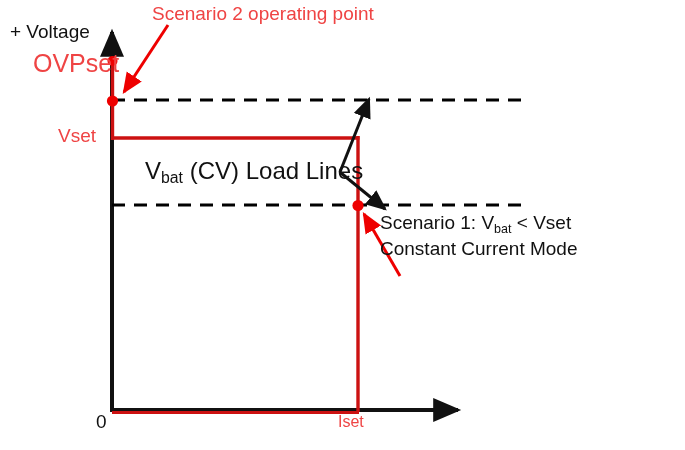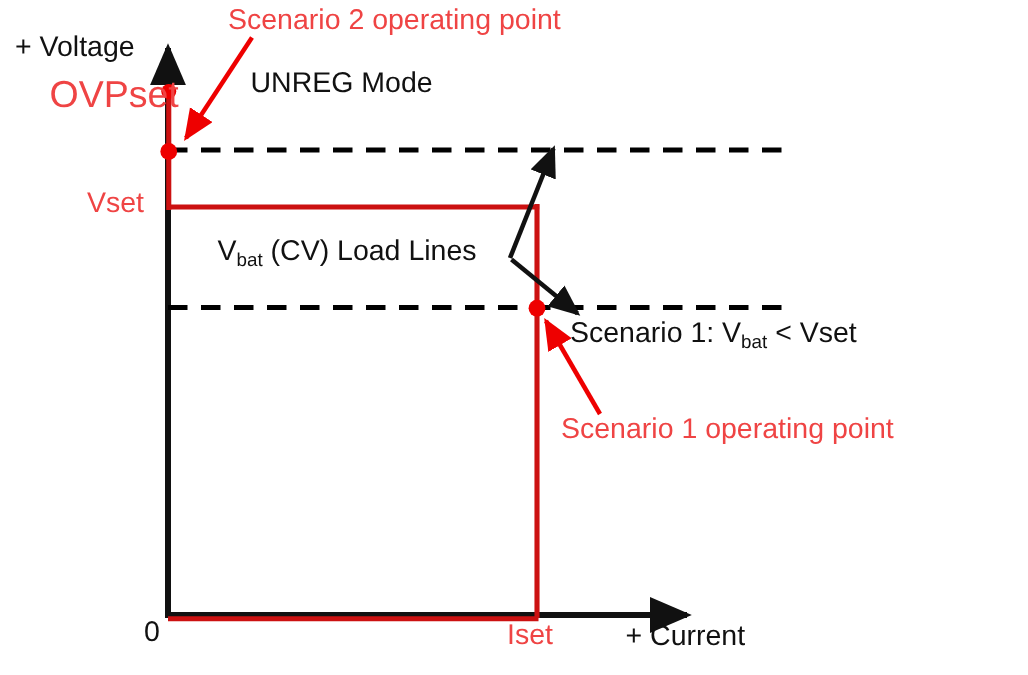--- a/index.html
+++ b/index.html
@@ -33,26 +33,26 @@
   .red { color: #ef4444; }
 
   
   #voltage-axis-label { left: 10px;  top: 22px;  font-size: 19px; }
   #current-axis-label { left: 417px; top: 415px; font-size: 19px; }
   #origin-label       { left: 96px;  top: 412px; font-size: 19px; }
 
   
   #ovpset-label { left: 33px;  top: 50px;  font-size: 25px; }
   #vset-label   { left: 58px;  top: 126px; font-size: 19px; }
-  #iset-label   { left: 338px; top: 414px; font-size: 19px; text-align: right; }
+  #iset-label   { left: 338px; top: 414px; font-size: 16px; text-align: right; }
 
   
   #scenario2-point-label { left: 152px; top: 4px;   font-size: 19px; }
   #scenario2-block       { left: 167px; top: 46px;  font-size: 19px; }
-  #loadlines-label       { left: 145px; top: 158px; font-size: 19px; }
+  #loadlines-label       { left: 145px; top: 158px; font-size: 24px; }
   #scenario1-block       { left: 380px; top: 213px; font-size: 19px; }
   #scenario1-point-label { left: 374px; top: 277px; font-size: 19px; }
 
   .blockline { display: block; }
   .blockline + .blockline { margin-top: 6px; }
   sub {
     font-size: 0.66em;
     vertical-align: baseline;
     position: relative;
     top: 0.28em;
@@ -99,37 +99,35 @@
     <g>
       <line x1="168" y1="25" x2="124" y2="92" stroke="#ee0000" stroke-width="3" marker-end="url(#arrow-red)"></line>
       <line x1="400" y1="276" x2="364" y2="214" stroke="#ee0000" stroke-width="3" marker-end="url(#arrow-red)"></line>
       <line x1="340" y1="172" x2="369" y2="99" stroke="#111111" stroke-width="3" marker-end="url(#arrow-black)"></line>
       <line x1="341" y1="173" x2="385" y2="209" stroke="#111111" stroke-width="3" marker-end="url(#arrow-black)"></line>
     </g>
   </svg>
 
   <div class="lbl black" id="voltage-axis-label">+ Voltage</div>
 
-  <div class="lbl black" id="current-axis-label">+ Current</div>
 
   <div class="lbl black" id="origin-label">0</div>
 
   <div class="lbl red" id="ovpset-label">OVPset</div>
 
   <div class="lbl red" id="vset-label">Vset</div>
 
   <div class="lbl red" id="iset-label">Iset</div>
 
   <div class="lbl red" id="scenario2-point-label">Scenario 2 operating point</div>
 
   <div class="lbl black" id="scenario2-block">
-    <span class="blockline">UNREG Mode</span>
   </div>
 
   <div class="lbl black" id="loadlines-label"><span>V</span><sub>bat</sub><span> (CV) Load Lines</span></div>
 
   <div class="lbl black" id="scenario1-block">
     <span class="blockline"><span>Scenario 1: V</span><sub>bat</sub><span> &lt; Vset</span></span>
+    <span class="blockline">Constant Current Mode</span>
   </div>
 
-  <div class="lbl red" id="scenario1-point-label">Scenario 1 operating point</div>
 
 </div>
 
 </body></html>

